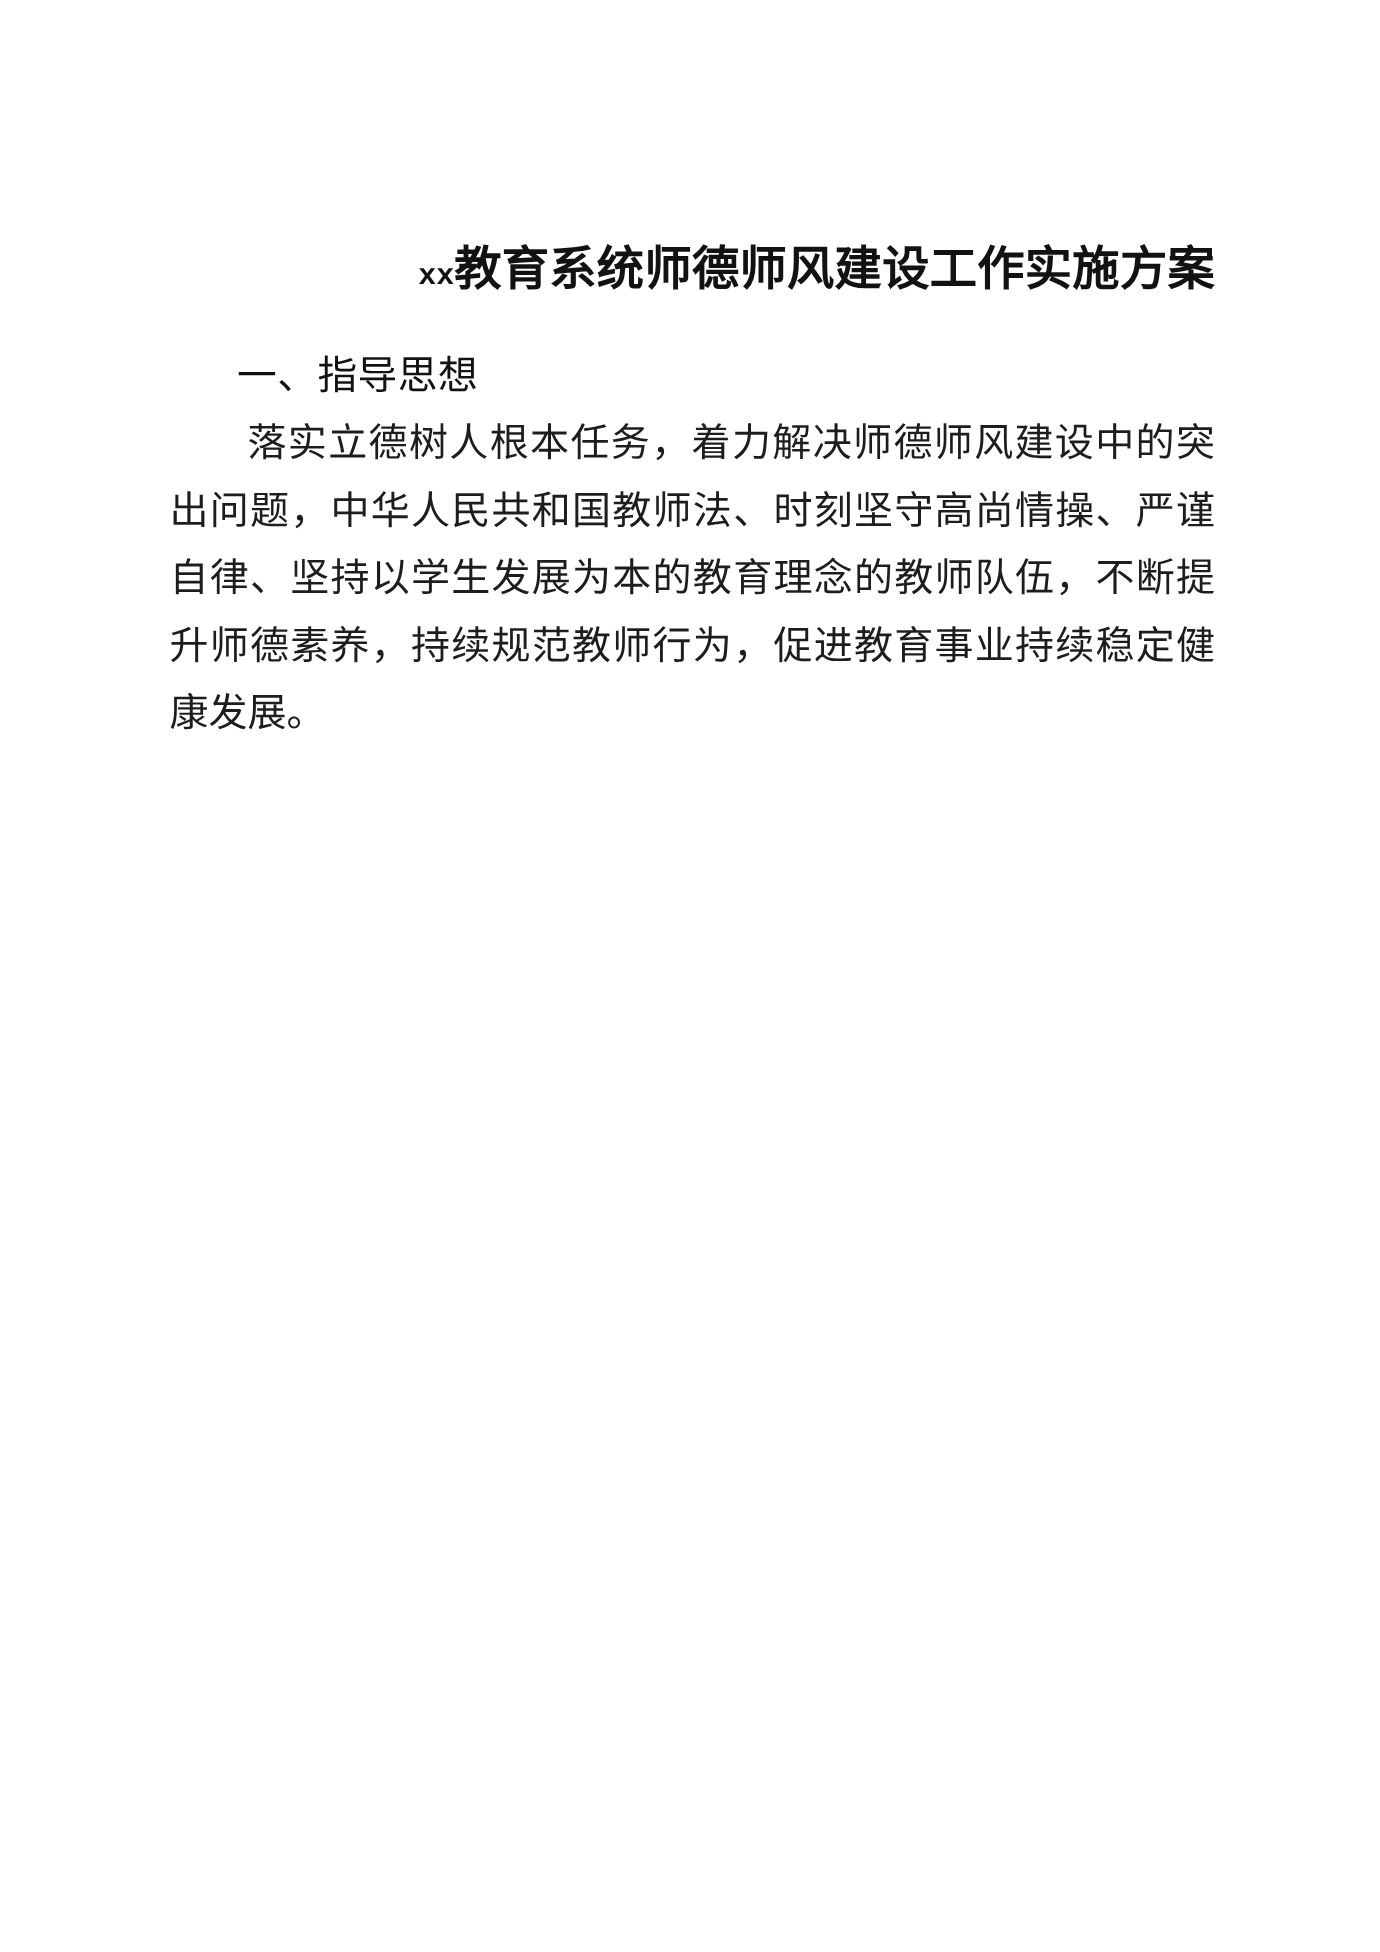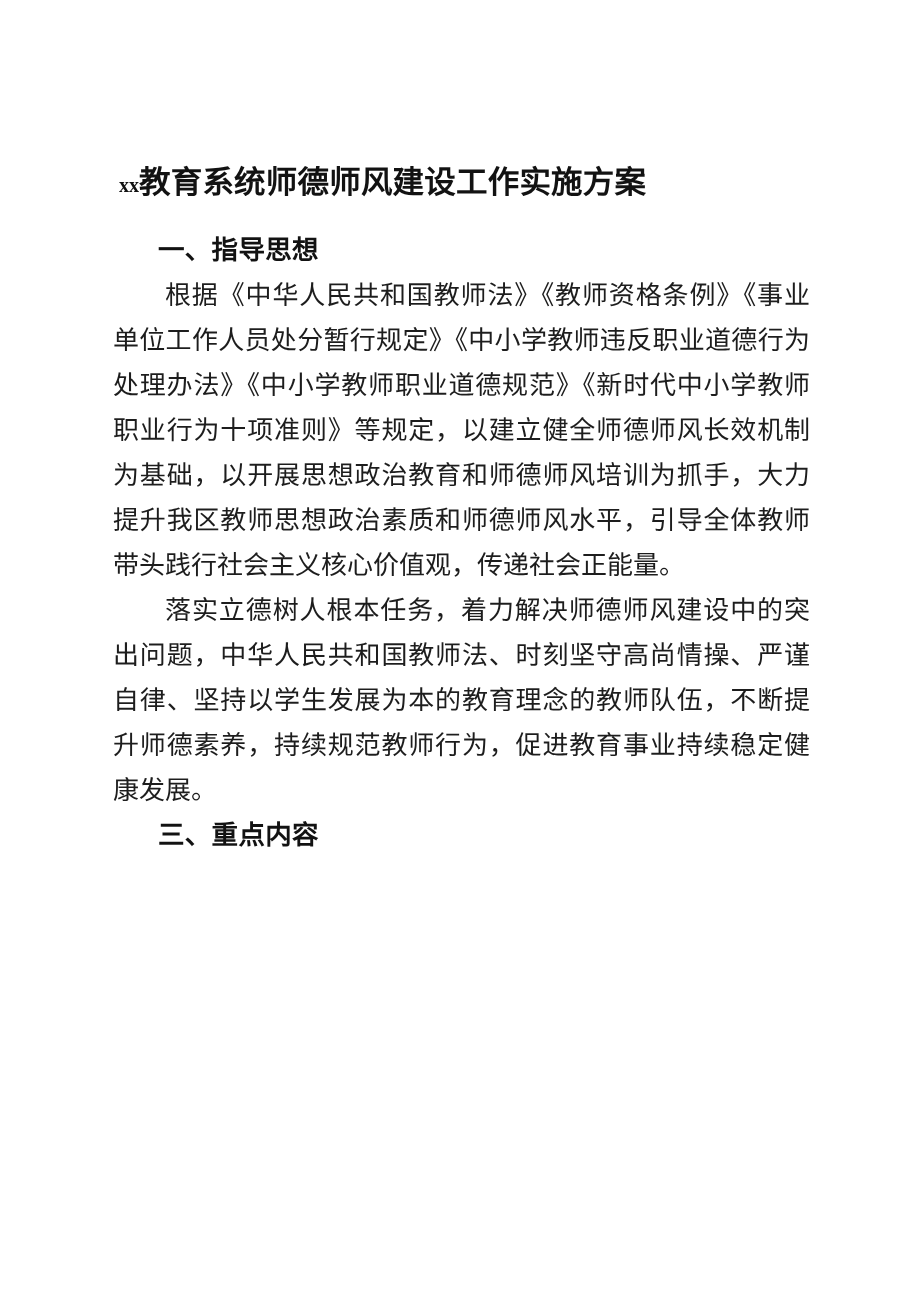--- a/index.html
+++ b/index.html
@@ -30,41 +30,41 @@
 
   .doc-body {
     position: absolute;
     left: 113px;
     top: 160px;
     width: 697px;
   }
 
   
   .doc-title {
-    font-family: Liberation Serif, serif;
+    font-family: Liberation Mono, monospace;
     font-weight: bold;
     font-size: 31.5px;
     line-height: 46px;
     letter-spacing: 0.2px;
     color: #121212;
-    text-align: left;
+    text-align: right;
     margin: 0 0 20px 0;
     padding-left: 6px;
     white-space: nowrap;
   }
   .doc-title .latin {
     font-size: 20px;
     letter-spacing: 0px;
     vertical-align: 1px;
   }
 
   
   .section-heading {
     font-family: "Liberation Sans", "DejaVu Sans", sans-serif;
-    font-weight: bold;
+    font-weight: normal;
     font-size: 26.5px;
     line-height: 45px;
     letter-spacing: 0.3px;
     color: #121212;
     margin: 0;
     text-indent: 45px;
   }
 
   
   .para {
@@ -90,22 +90,20 @@
 <div class="page">
   <div class="doc-body">
 
     <h1 class="doc-title">
       <span class="latin">xx</span><span>教育系统师德师风建设工作实施方案</span>
     </h1>
 
 
     <h2 class="section-heading">一、指导思想</h2>
 
-    <p class="para">根据《中华人民共和国教师法》《教师资格条例》《事业单位工作人员处分暂行规定》《中小学教师违反职业道德行为处理办法》《中小学教师职业道德规范》《新时代中小学教师职业行为十项准则》等规定，以建立健全师德师风长效机制为基础，以开展思想政治教育和师德师风培训为抓手，大力提升我区教师思想政治素质和师德师风水平，引导全体教师带头践行社会主义核心价值观，传递社会正能量。</p>
 
 
     <p class="para">落实立德树人根本任务，着力解决师德师风建设中的突出问题，中华人民共和国教师法、时刻坚守高尚情操、严谨自律、坚持以学生发展为本的教育理念的教师队伍，不断提升师德素养，持续规范教师行为，促进教育事业持续稳定健康发展。</p>
 
-    <h2 class="section-heading">三、重点内容</h2>
 
 
   </div>
 </div>
 
 </body></html>

